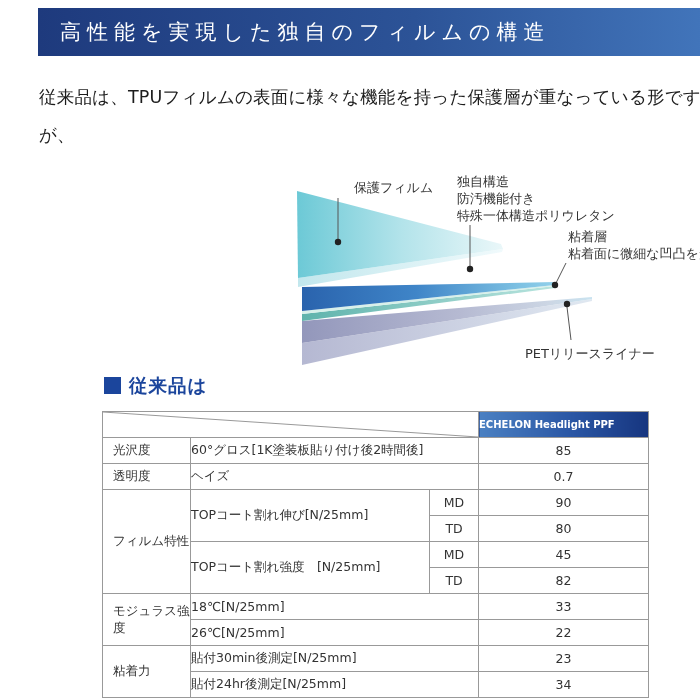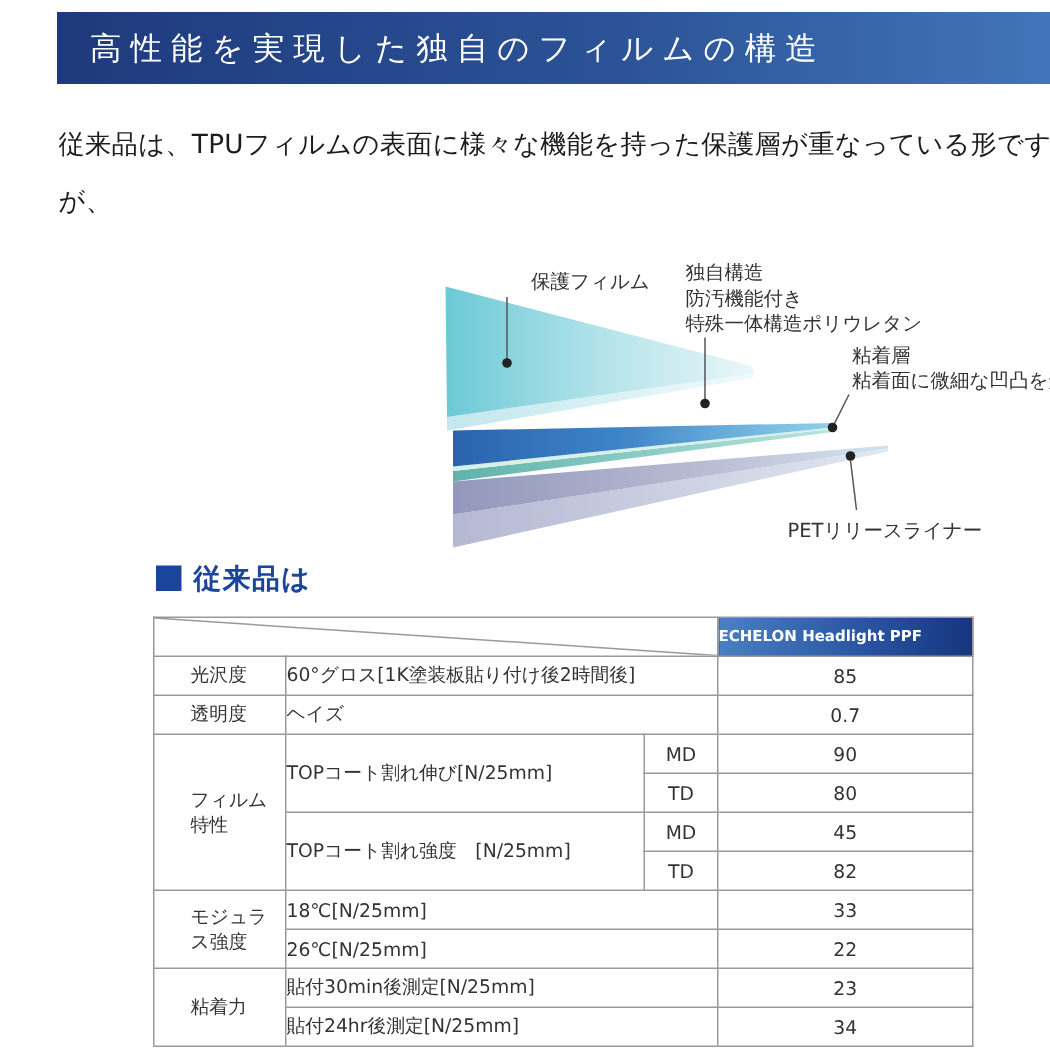--- a/index.html
+++ b/index.html
@@ -30,21 +30,21 @@
     position:absolute;left:74px;top:373px;display:flex;align-items:center;
   }
   .section-head .sq{width:17px;height:17px;background:#1b459c;margin-right:8px;}
   .section-head .txt{font-size:18.5px;font-weight:bold;color:#1b459c;letter-spacing:1px;}
   
   .spec{
     position:absolute;left:72px;top:411px;width:546px;height:282px;
     border-collapse:collapse;table-layout:fixed;font-size:12.5px;color:#333;
   }
   .spec td{border:1px solid #999;vertical-align:middle;padding:0;height:25px;}
-  .spec td.cat{padding-left:24px;text-align:left;}
+  .spec td.cat{padding-left:10px;text-align:left;}
   .spec td.test{text-align:left;}
   .spec td.dir{text-align:center;}
   .spec td.val{text-align:center;}
   .spec td.diag{position:relative;padding:0;}
   .spec td.diag svg{position:absolute;inset:0;width:100%;height:100%;display:block;}
   .spec td.prodhead{
     background:linear-gradient(to right,#4a80c2,#2a56a4 55%,#16357f);
     color:#fff;font-weight:bold;font-size:10px;
   }
 </style>

